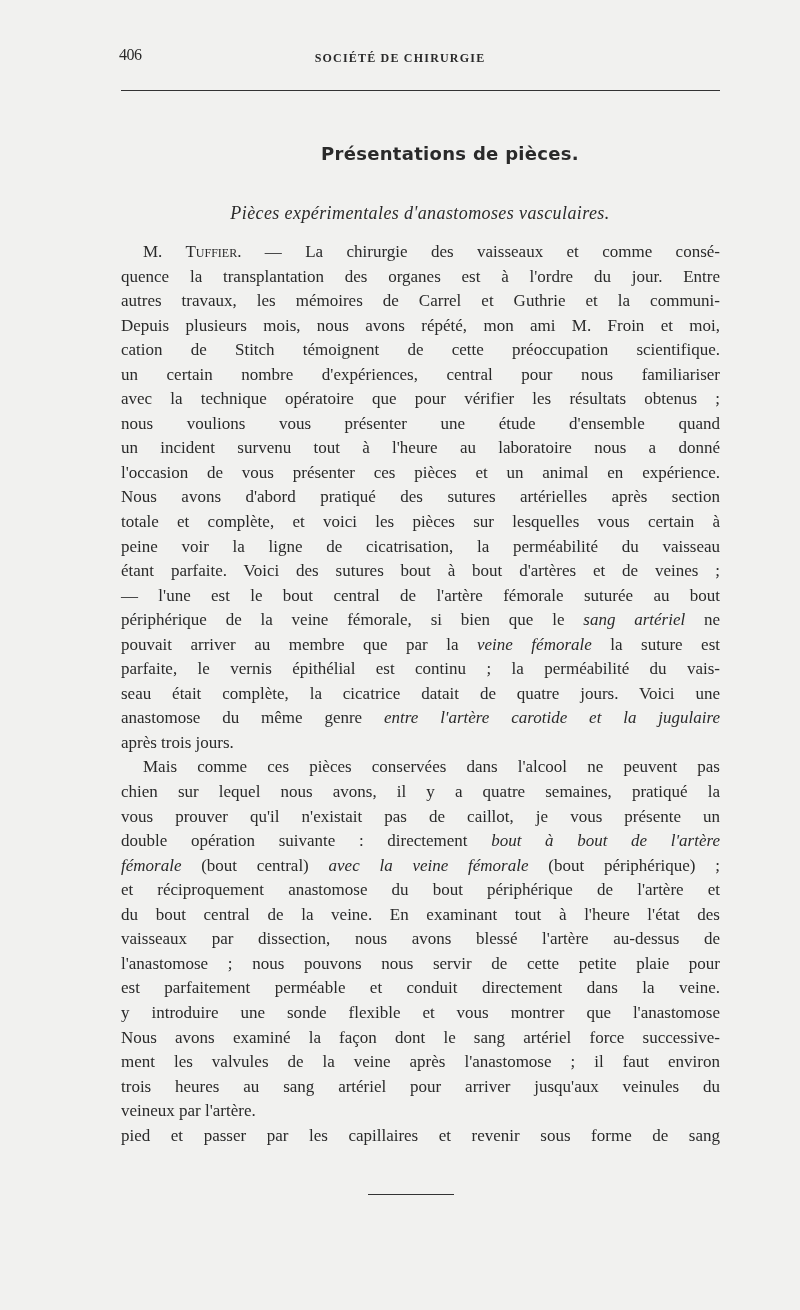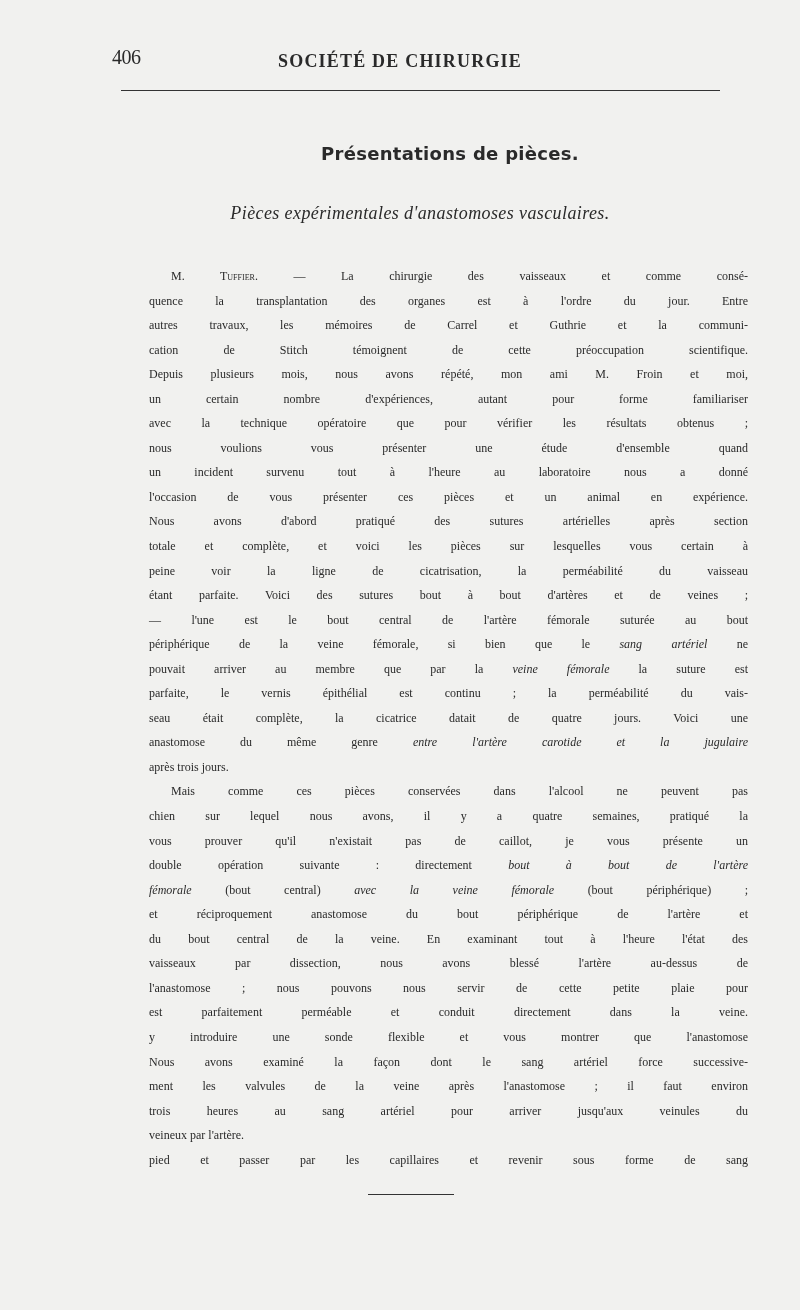--- a/index.html
+++ b/index.html
@@ -5,46 +5,45 @@
   html, body { margin: 0; padding: 0; }
   body {
     width: 800px; height: 1310px;
     background: #f1f1ef;
     position: relative;
     overflow: hidden;
     font-family: "Liberation Serif", "DejaVu Serif", serif;
     color: #2a2a2a;
   }
   .page-number {
-    position: absolute; left: 112px; top: 46px;
-    font-size: 20px; letter-spacing: -0.5px;
+    position: absolute; left: 119px; top: 46px;
+    font-size: 16px; letter-spacing: -0.5px;
   }
   .running-head {
     position: absolute; left: 0; width: 800px; top: 51px;
-    text-align: center; font-size: 18px; letter-spacing: 1.2px;
+    text-align: center; font-size: 12px; letter-spacing: 1.2px;
     font-weight: bold;
   }
   .header-rule {
     position: absolute; left: 121px; top: 90px; width: 599px;
     height: 0; border-top: 1.6px solid #333;
   }
   .section-title {
     position: absolute; left: 0; width: 900px; top: 143px;
     text-align: center; font-family: "DejaVu Sans", "Liberation Sans", sans-serif;
     font-weight: bold; font-size: 18px; letter-spacing: 0.3px;
   }
   .subtitle {
     position: absolute; left: 0; width: 840px; top: 203px;
     text-align: center; font-style: italic; font-size: 18px; letter-spacing: 0.4px;
   }
   .body-text {
-    position: absolute; left: 121px; top: 264px; width: 599px;
-    font-size: 12px; line-height: 24.55px;
+    position: absolute; left: 121px; top: 240px; width: 599px;
+    font-size: 17px; line-height: 24.55px;
     text-align: justify;
-    margin-left: 28px;
   }
   .line { display: block; white-space: nowrap; text-align: justify; text-align-last: justify; }
   .line.last { text-align-last: left; }
   .line.indent { padding-left: 22px; }
   .sc { font-variant: small-caps; }
   .end-rule {
     position: absolute; left: 368px; top: 1194px; width: 86px;
     height: 0; border-top: 1.6px solid #333;
   }
 </style>
@@ -55,23 +54,23 @@
 <div class="running-head">SOCIÉTÉ DE CHIRURGIE</div>
 <div class="header-rule"></div>
 
 <div class="section-title">Présentations de pièces.</div>
 <div class="subtitle">Pièces expérimentales d'anastomoses vasculaires.</div>
 
 <div class="body-text">
   <span class="line indent"><span class="sc">M. Tuffier.</span><span> — La chirurgie des vaisseaux et comme consé-</span></span>
   <span class="line">quence la transplantation des organes est à l'ordre du jour. Entre</span>
   <span class="line">autres travaux, les mémoires de Carrel et Guthrie et la communi-</span>
+  <span class="line">Depuis plusieurs mois, nous avons répété, mon ami M. Froin et moi,</span>
   <span class="line">cation de Stitch témoignent de cette préoccupation scientifique.</span>
-  <span class="line">Depuis plusieurs mois, nous avons répété, mon ami M. Froin et moi,</span>
-  <span class="line">un certain nombre d'expériences, autant pour forme familiariser</span>
+  <span class="line">un certain nombre d'expériences, central pour nous familiariser</span>
   <span class="line">avec la technique opératoire que pour vérifier les résultats obtenus ;</span>
   <span class="line">nous voulions vous présenter une étude d'ensemble quand</span>
   <span class="line">un incident survenu tout à l'heure au laboratoire nous a donné</span>
   <span class="line">l'occasion de vous présenter ces pièces et un animal en expérience.</span>
   <span class="line">Nous avons d'abord pratiqué des sutures artérielles après section</span>
   <span class="line">totale et complète, et voici les pièces sur lesquelles vous certain à</span>
   <span class="line">peine voir la ligne de cicatrisation, la perméabilité du vaisseau</span>
   <span class="line">étant parfaite. Voici des sutures bout à bout d'artères et de veines ;</span>
   <span class="line">— l'une est le bout central de l'artère fémorale suturée au bout</span>
   <span class="line"><span>périphérique de la veine fémorale, si bien que le </span><i>sang artériel</i><span> ne</span></span>

